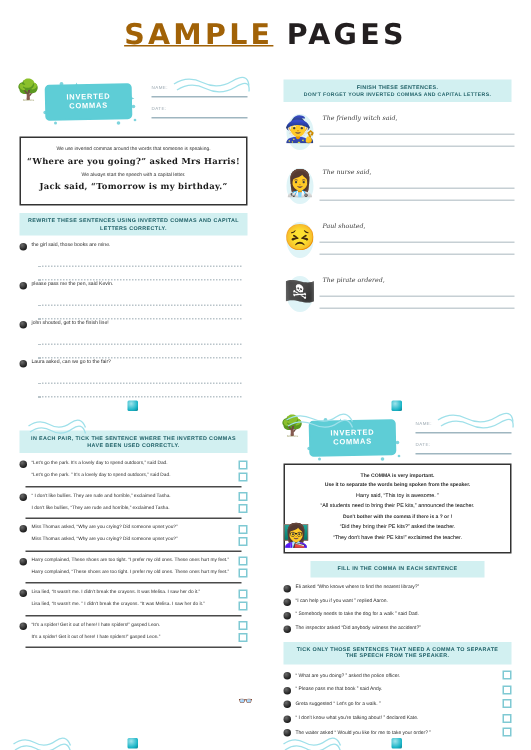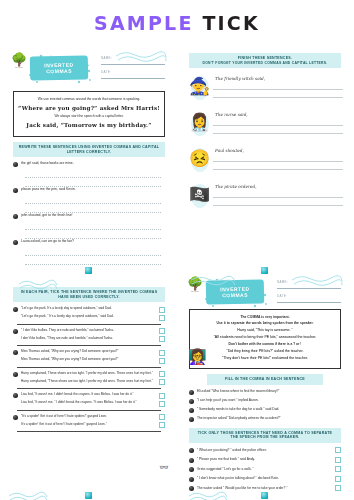--- a/index.html
+++ b/index.html
@@ -11,21 +11,21 @@
     position: relative;
   }
   .page-title {
     text-align: center;
     padding-top: 12px;
     font-size: 19px;
     font-weight: bold;
     letter-spacing: 2.2px;
     font-family: "DejaVu Sans", sans-serif;
   }
-  .page-title .w1 { color: #8b5cf6; }
+  .page-title .w1 { color: #a16207; text-decoration: underline; }
   .page-title .w2 { color: #231f20; }
 
   .sheets {
     position: absolute;
     top: 42px; left: 0;
     width: 354px; height: 458px;
   }
   .sheet {
     position: absolute;
     width: 172px;
@@ -154,21 +154,21 @@
   }
   .wave { position: absolute; pointer-events: none; }
   .glasses { position: absolute; font-size: 8px; color: #2b2b2b; }
   .char-info { position: absolute; font-size: 15px; }
 </style>
 </head>
 <body>
 
 <div class="page-title">
   <span class="w1">SAMPLE</span>
-  <span class="w2">TICK</span>
+  <span class="w2">PAGES</span>
 </div>
 
 <div class="sheets">
 
   <div class="sheet sheet-tl">
     <div class="sheet-head">
       <div class="logo">
         <div class="tree">🌳</div>
         <div class="logo-txt">SCHOOL</div>
       </div>

